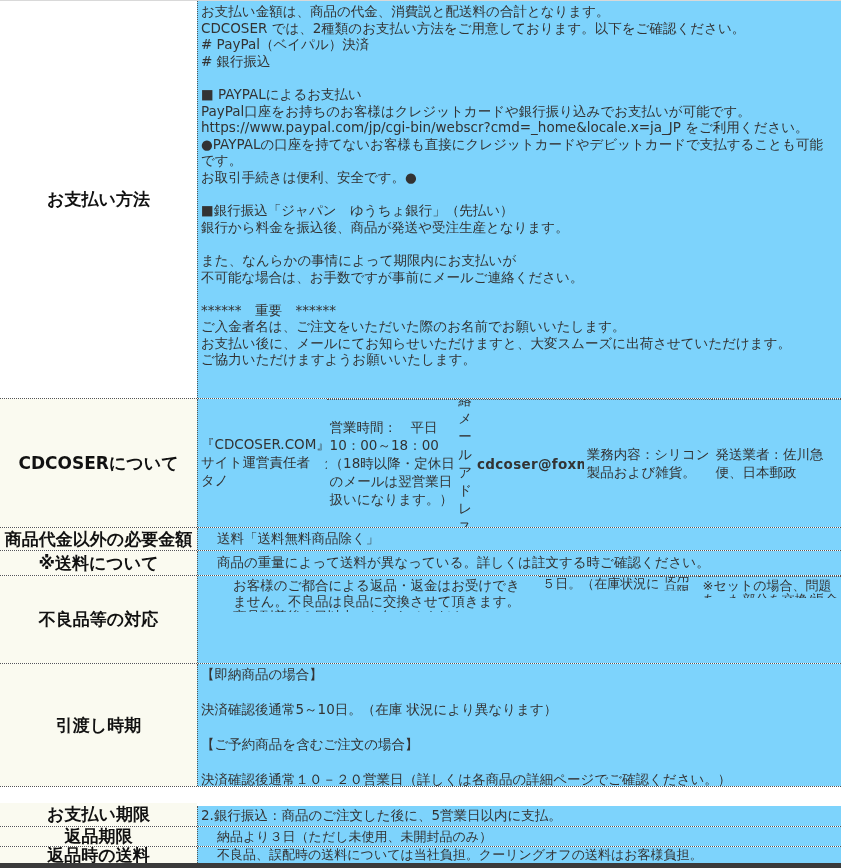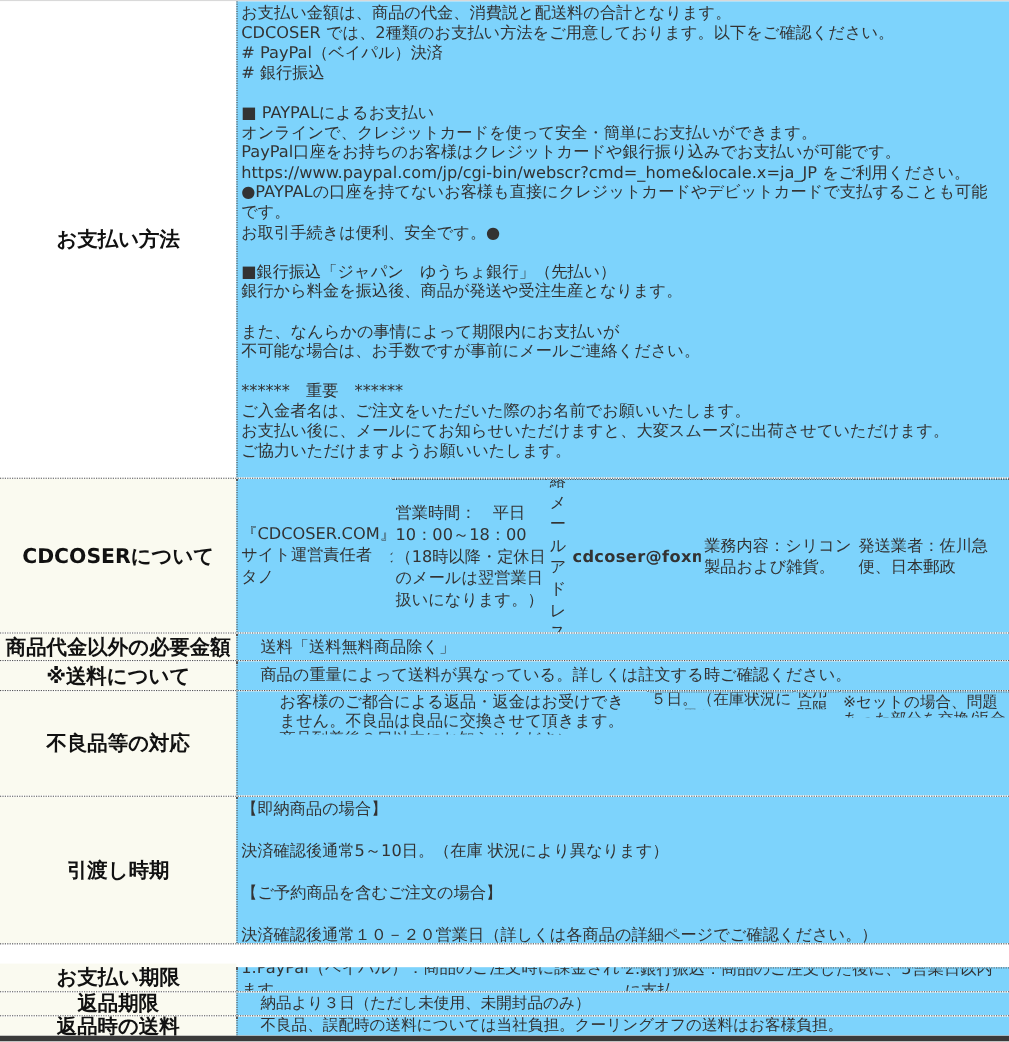--- a/index.html
+++ b/index.html
@@ -95,21 +95,20 @@
         <div class="tl">CDCOSER では、2種類のお支払い方法をご用意しております。以下をご確認ください。</div>
 
         <div class="tl"># PayPal（ベイパル）決済</div>
 
         <div class="tl"># 銀行振込</div>
 
         <div class="tl"></div>
 
         <div class="tl">■ PAYPALによるお支払い</div>
 
-        <div class="tl">オンラインで、クレジットカードを使って安全・簡単にお支払いができます。</div>
 
         <div class="tl">PayPal口座をお持ちのお客様はクレジットカードや銀行振り込みでお支払いが可能です。</div>
 
 
         <div class="tl">https://www.paypal.com/jp/cgi-bin/webscr?cmd=_home&amp;locale.x=ja_JP をご利用ください。</div>
 
         <div class="tl">●PAYPALの口座を持てないお客様も直接にクレジットカードやデビットカードで支払することも可能</div>
 
         <div class="tl">です。</div>
 
@@ -189,21 +188,20 @@
 
         <div class="tl2"></div>
 
         <div class="tl2">決済確認後通常１０－２０営業日（詳しくは各商品の詳細ページでご確認ください。）</div>
       </div>
   </div>
 
   <div class="row r7 bt">
     <div class="lbl">お支払い期限</div>
     <div class="cnt col">
-      <div class="sub h20">1.PayPal（ベイパル）：商品のご注文時に課金されます。</div>
       <div class="sub h20">2.銀行振込：商品のご注文した後に、5営業日以内に支払。</div>
     </div>
   </div>
 
   <div class="row r8 bt">
     <div class="lbl">返品期限</div>
     <div class="cnt mid tight">納品より３日（ただし未使用、未開封品のみ）</div>
   </div>
 
   <div class="row r9 bt">

